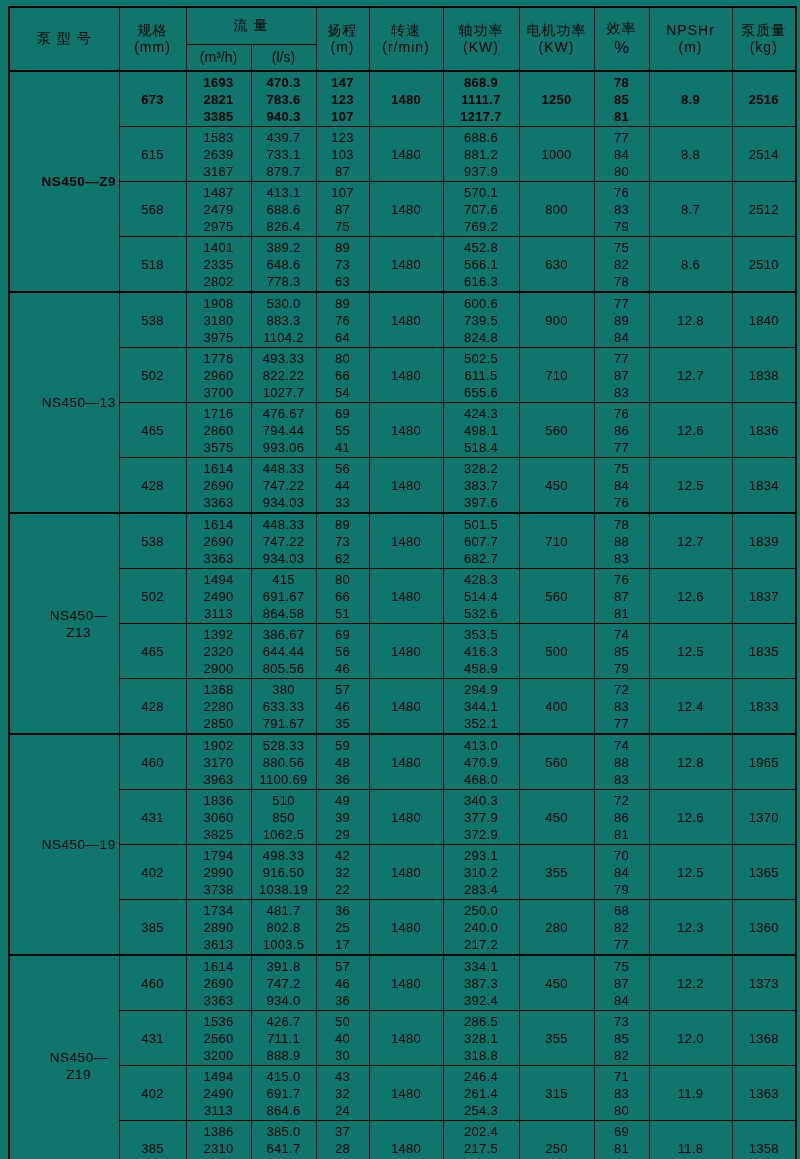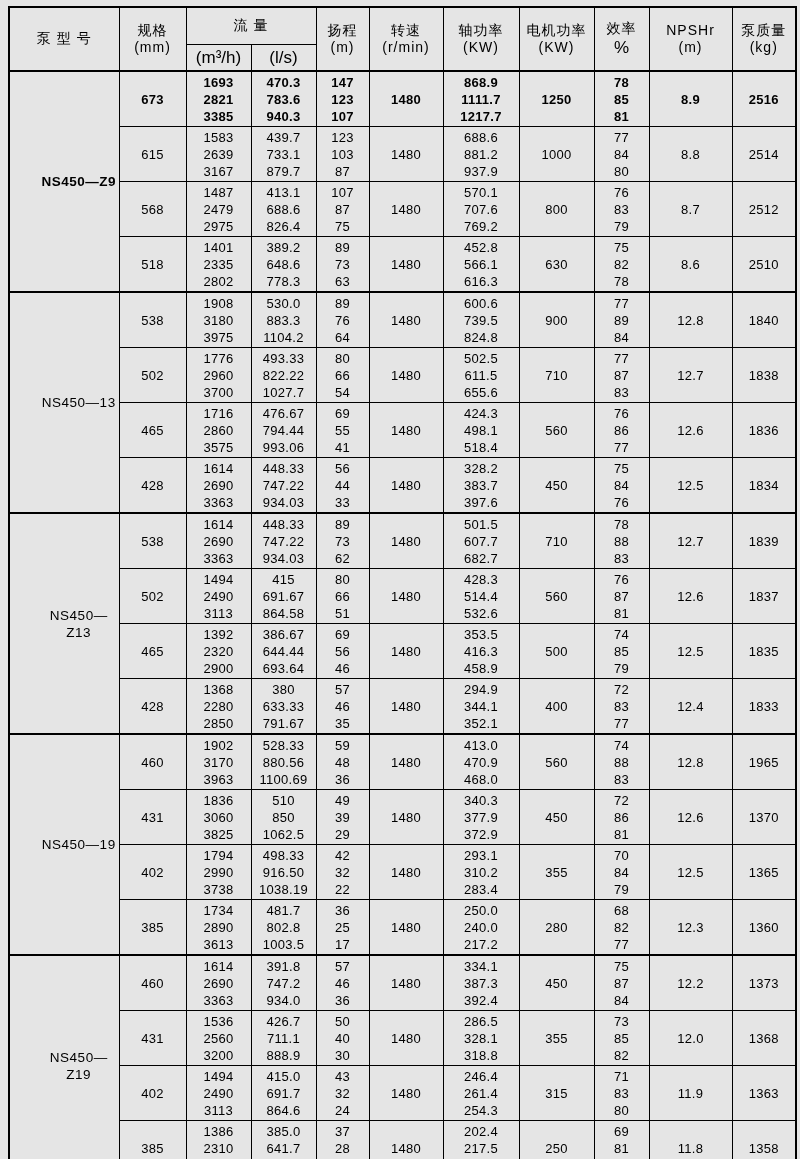--- a/index.html
+++ b/index.html
@@ -7,21 +7,21 @@
     padding: 0;
     background: #ffffff;
     font-family: "Liberation Sans", sans-serif;
     color: #000;
   }
   .page {
     width: 800px;
     height: 1159px;
     box-sizing: border-box;
     padding: 6px 0 0 8px;
-    background: #e5e5e5;
+    background: #0f766e;
   }
   table.spec {
     border-collapse: collapse;
     table-layout: fixed;
     width: 787px;
     border: 2px solid #000;
   }
   .spec th, .spec td {
     border: 1px solid #000;
     text-align: center;
@@ -29,21 +29,21 @@
     padding: 0;
     overflow: hidden;
   }
   .spec thead th {
     font-size: 14px;
     font-weight: normal;
     line-height: 1.25;
     letter-spacing: 1px;
   }
   .spec thead tr.h1 th { height: 36px; }
-  .spec thead tr.h2 th { height: 25px; font-size: 17px; letter-spacing: 0; }
+  .spec thead tr.h2 th { height: 25px; font-size: 14px; letter-spacing: 0; }
   .hline { display: block; }
   .pct { font-size: 17px; letter-spacing: 0; }
   .spec tbody td {
     font-size: 13px;
     line-height: 17px;
     height: 54px;
     white-space: pre-line;
     letter-spacing: 0.3px;
   }
   .spec tbody td.model-cell { font-size: 13.5px; letter-spacing: 0.5px; padding-left: 29px; }
@@ -334,21 +334,21 @@
           <td>12.6</td>
           <td>1837</td>
         </tr>
         <tr>
           <td>465</td>
           <td>1392
 2320
 2900</td>
           <td>386.67
 644.44
-693.64</td>
+805.56</td>
           <td>69
 56
 46</td>
           <td>1480</td>
           <td>353.5
 416.3
 458.9</td>
           <td>500</td>
           <td>74
 85

